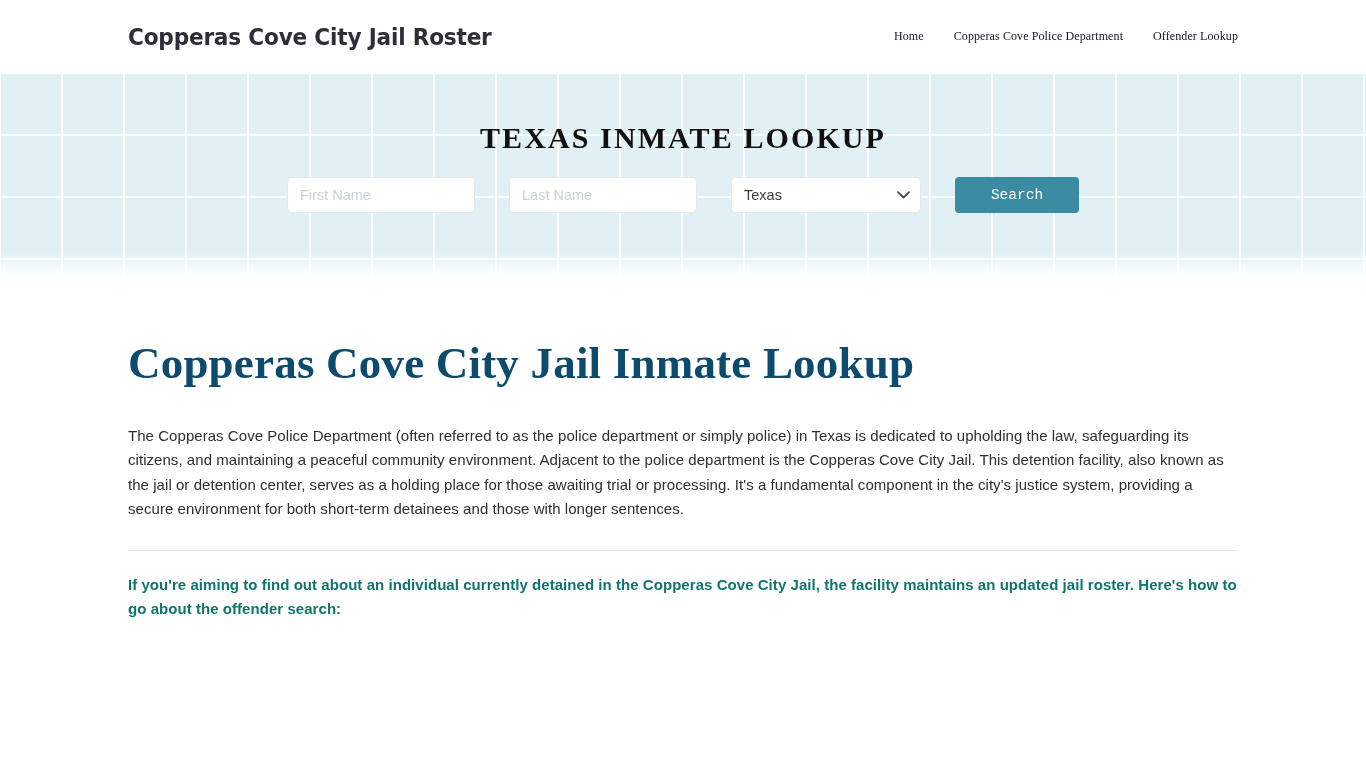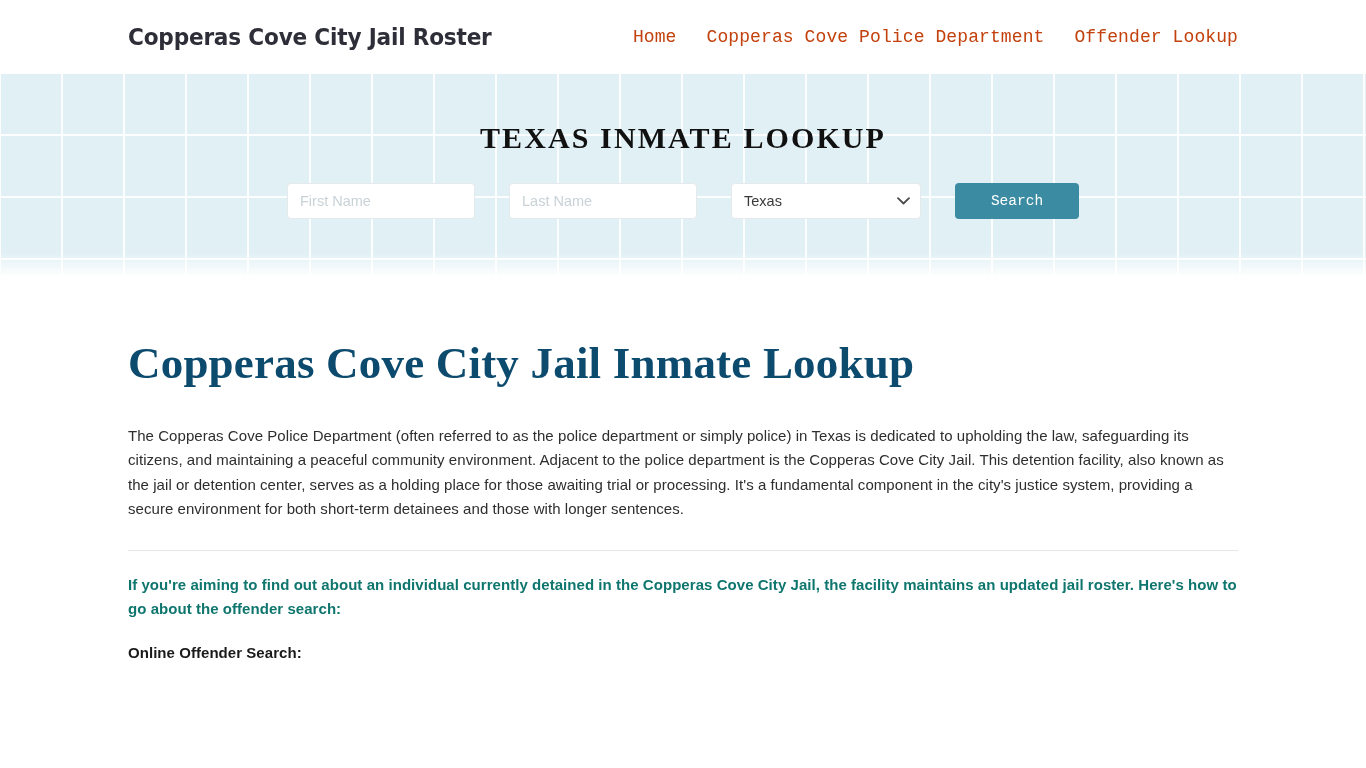--- a/index.html
+++ b/index.html
@@ -36,23 +36,23 @@
     transform-origin: left center;
     white-space: nowrap;
   }
   .main-nav {
     display: flex;
     align-items: center;
     gap: 30px;
     white-space: nowrap;
   }
   .nav-link {
-    font-family: Liberation Mono, monospace;
-    font-size: 18px;
-    color: #c2410c;
+    font-family: Liberation Serif, serif;
+    font-size: 12px;
+    color: #0f172a;
     text-decoration: none;
     letter-spacing: 0.1px;
   }
 
   
   .hero {
     position: relative;
     height: 206px;
     background-color: #e1f0f5;
     background-image:
@@ -75,21 +75,21 @@
     z-index: 2;
     text-align: center;
     padding-top: 48px;
   }
   .hero-title {
     font-family: "Liberation Serif", "DejaVu Serif", serif;
     font-size: 30px;
     font-weight: bold;
     letter-spacing: 2.1px;
     color: #111111;
-    margin: 0 0 28px 0;
+    margin: 0 0 22px 0;
   }
   .search-form {
     display: flex;
     justify-content: center;
     align-items: center;
     gap: 34px;
   }
   .search-input {
     width: 188px;
     height: 36px;
@@ -243,14 +243,13 @@
   <h1 class="page-title">Copperas Cove City Jail Inmate Lookup</h1>
 
   <p class="intro-paragraph">The Copperas Cove Police Department (often referred to as the police department or simply police) in Texas is dedicated to upholding the law, safeguarding its citizens, and maintaining a peaceful community environment. Adjacent to the police department is the Copperas Cove City Jail. This detention facility, also known as the jail or detention center, serves as a holding place for those awaiting trial or processing. It's a fundamental component in the city's justice system, providing a secure environment for both short-term detainees and those with longer sentences.</p>
 
 
 
   <hr class="divider">
 
   <p class="body-paragraph">If you're aiming to find out about an individual currently detained in the Copperas Cove City Jail, the facility maintains an updated jail roster. Here's how to go about the offender search:</p>
 
-  <p class="bold-label">Online Offender Search:</p>
 </main>
 
 </body></html>

